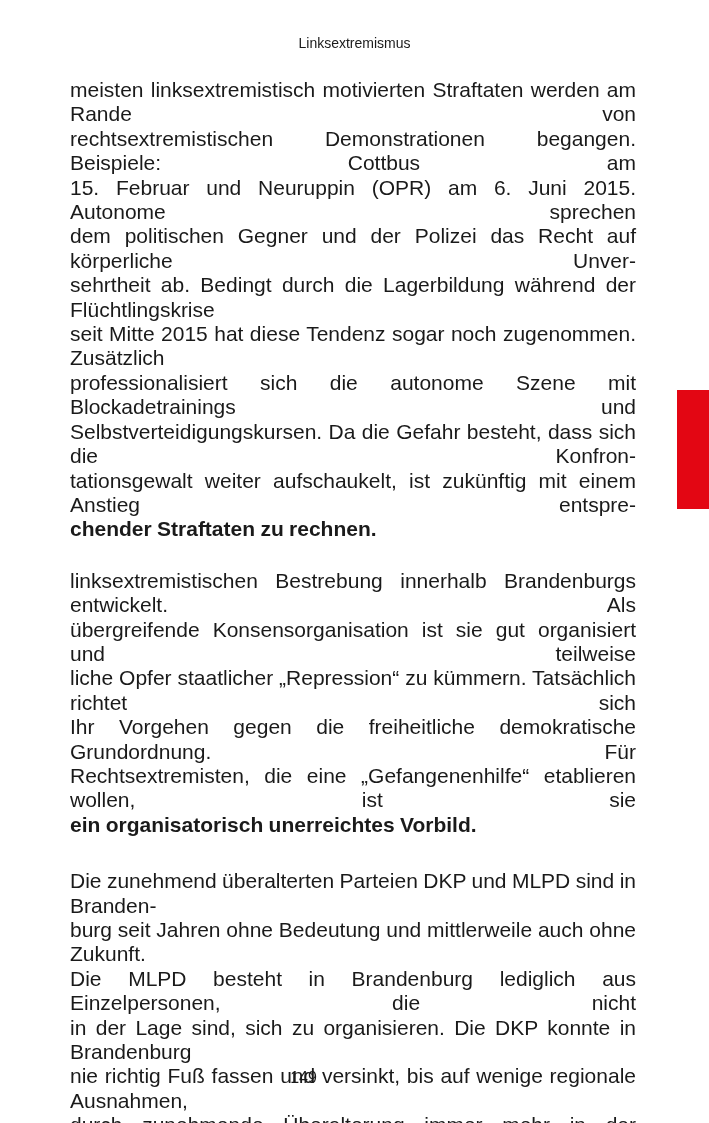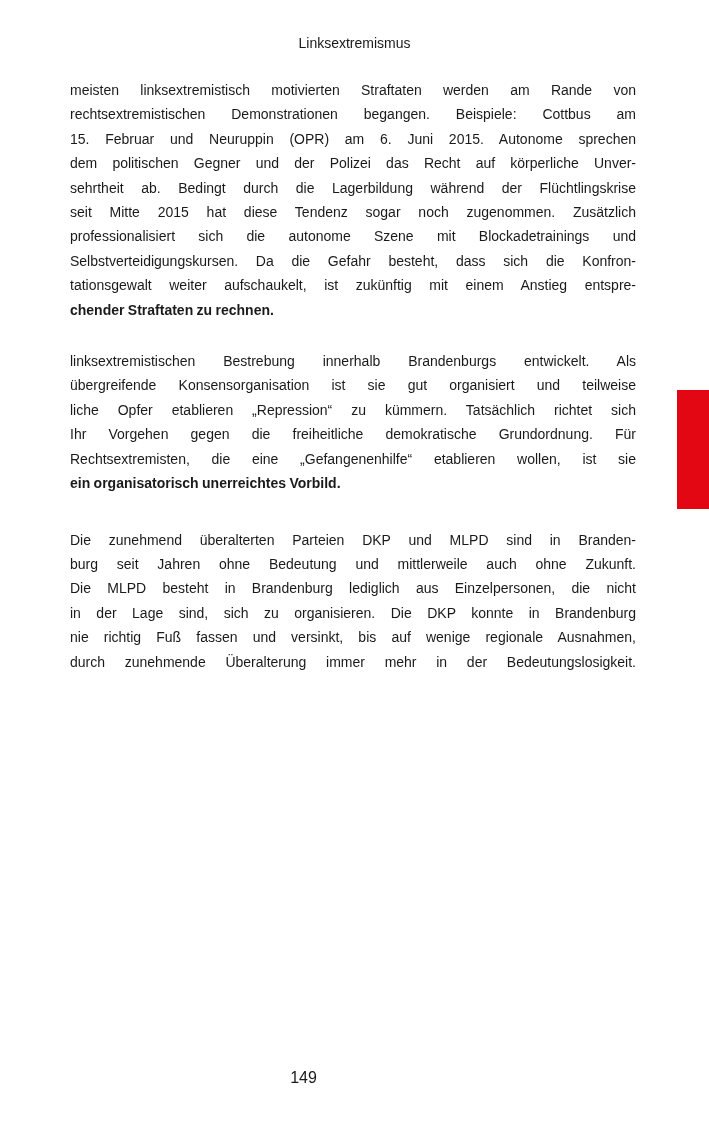--- a/index.html
+++ b/index.html
@@ -11,21 +11,21 @@
   }
   .running-header {
     position:absolute; top:35px; left:0; width:709px;
     text-align:center; font-size:14px; line-height:16px;
   }
   .text-block { position:absolute; left:70px; top:78px; width:566px; }
   .paragraph { margin:0; padding:0; }
   .paragraph.p2 { margin-top:27px; }
   .paragraph.p3 { margin-top:32px; }
   .line {
-    font-size:14px; line-height:24.4px; word-spacing:-0.5px;
+    font-size:21px; line-height:24.4px; word-spacing:-0.5px;
     text-align:justify; text-align-last:justify;
   }
   .line.para-last { text-align:left; text-align-last:left;font-weight:bold; }
   .red-marker { position:absolute; left:677px; top:390px; width:32px; height:119px; }
   .page-number {
     position:absolute; top:1069px; left:0; width:607px;
     text-align:center; font-size:16px; line-height:18px;
   }
 </style>
 </head>
@@ -48,21 +48,21 @@
       <div class="line">seit Mitte 2015 hat diese Tendenz sogar noch zugenommen. Zusätzlich</div>
       <div class="line">professionalisiert sich die autonome Szene mit Blockadetrainings und</div>
       <div class="line">Selbstverteidigungskursen. Da die Gefahr besteht, dass sich die Konfron-</div>
       <div class="line">tationsgewalt weiter aufschaukelt, ist zukünftig mit einem Anstieg entspre-</div>
       <div class="line para-last">chender Straftaten zu rechnen.</div>
     </div>
 
     <div class="paragraph p2">
       <div class="line">linksextremistischen Bestrebung innerhalb Brandenburgs entwickelt. Als</div>
       <div class="line">übergreifende Konsensorganisation ist sie gut organisiert und teilweise</div>
-      <div class="line">liche Opfer etablieren „Repression“ zu kümmern. Tatsächlich richtet sich</div>
+      <div class="line">liche Opfer staatlicher „Repression“ zu kümmern. Tatsächlich richtet sich</div>
       <div class="line">Ihr Vorgehen gegen die freiheitliche demokratische Grundordnung. Für</div>
       <div class="line">Rechtsextremisten, die eine „Gefangenenhilfe“ etablieren wollen, ist sie</div>
       <div class="line para-last">ein organisatorisch unerreichtes Vorbild.</div>
     </div>
 
     <div class="paragraph p3">
       <div class="line">Die zunehmend überalterten Parteien DKP und MLPD sind in Branden-</div>
       <div class="line">burg seit Jahren ohne Bedeutung und mittlerweile auch ohne Zukunft.</div>
       <div class="line">Die MLPD besteht in Brandenburg lediglich aus Einzelpersonen, die nicht</div>
       <div class="line">in der Lage sind, sich zu organisieren. Die DKP konnte in Brandenburg</div>

